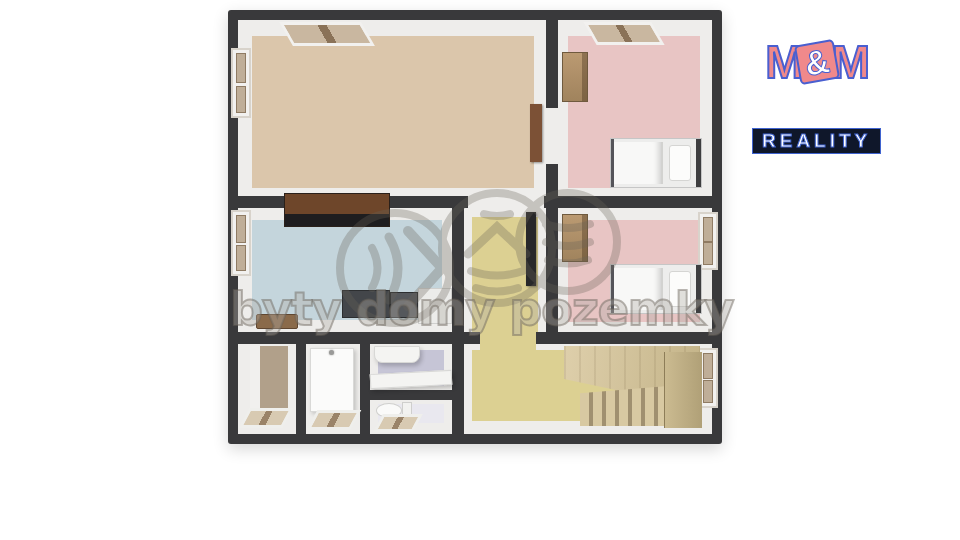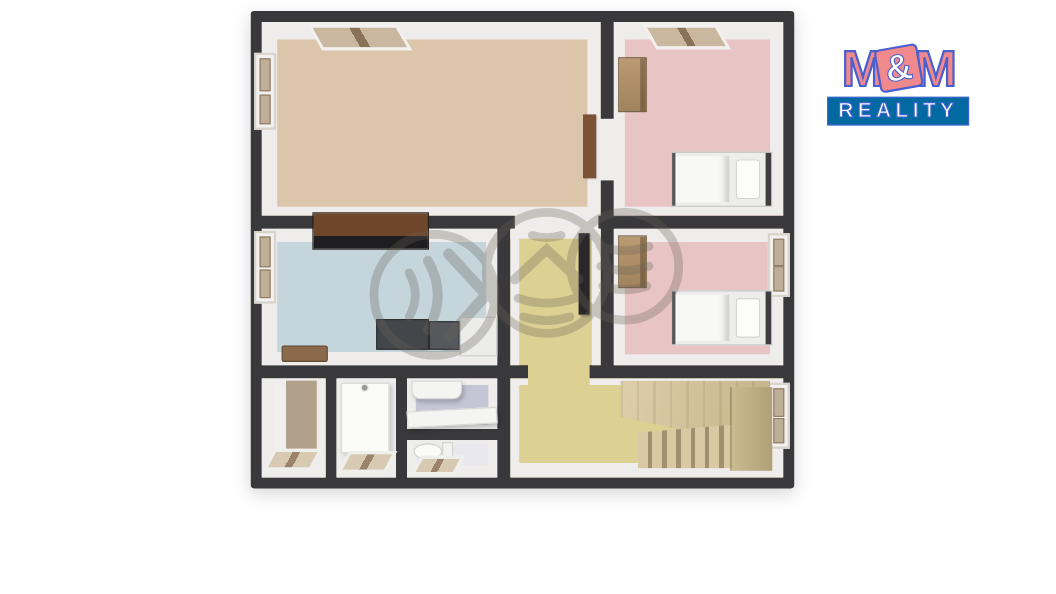--- a/index.html
+++ b/index.html
@@ -174,25 +174,26 @@
         <path d="M151,89 Q177,98 203,89"></path>
         <path d="M156,106 Q177,113 198,106"></path>
       </g>
       <g stroke-linecap="round">
         <path d="M226,42 Q248,50 270,42"></path>
         <path d="M226,60 Q248,68 270,60"></path>
         <path d="M228,78 Q248,85 268,78"></path>
       </g>
     </g>
   </svg>
+  <div class="wm wm-text">byty domy pozemky</div>
 
   <div class="logo">
     <div class="logo-top">
       <span class="logo-m" style="color: rgb(240, 137, 139);">M</span>
       <span class="logo-amp" style="background: rgb(240, 137, 139);">
         <span>&amp;</span>
       </span>
       <span class="logo-m" style="color: rgb(240, 137, 139);">M</span>
     </div>
-    <div class="logo-reality" style="background: #0369a1;">REALITY</div>
+    <div class="logo-reality" style="background: #0f172a; margin-top: 40px;">REALITY</div>
   </div>
 
 </div>
 
 </body></html>

